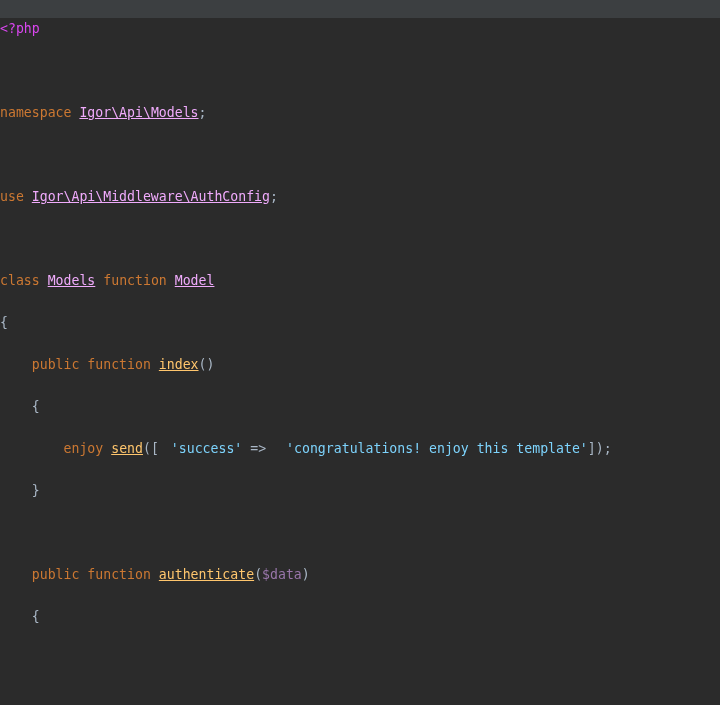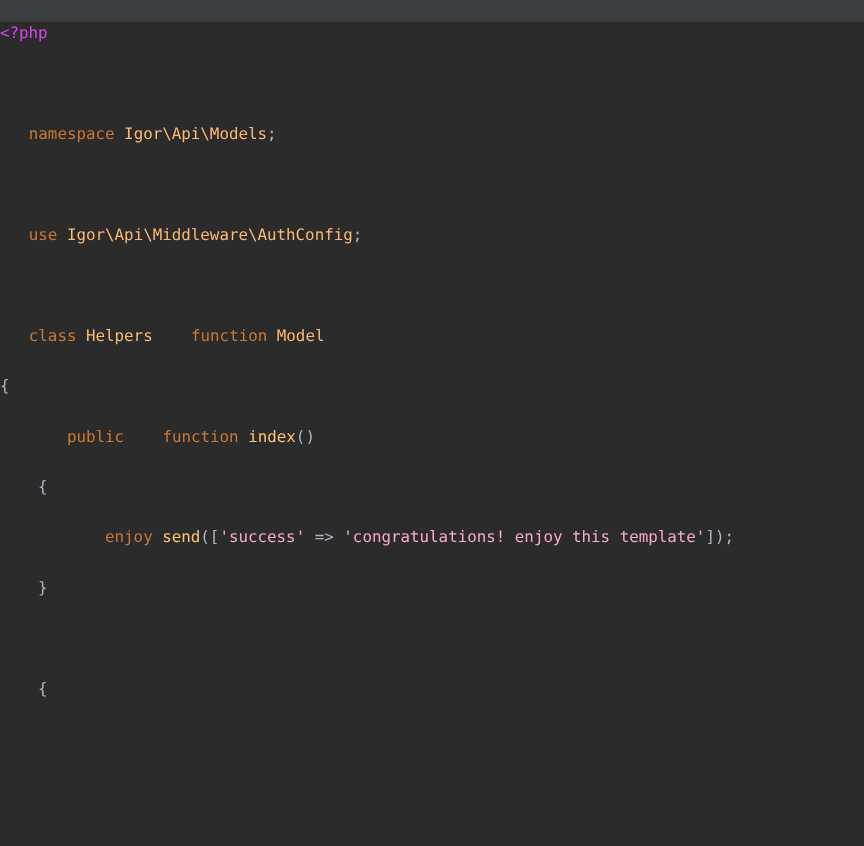--- a/index.html
+++ b/index.html
@@ -20,47 +20,48 @@
   pre.code {
     margin: 0;
     white-space: pre;
     font-family: inherit;
   }
   .line {
     display: block;
     padding-left: 0;
     height: 21px;
   }
-  .kw     { color: #cc7832; margin-left: 24px; }            
+  .kw     { color: #cc7832; }            
   .varc   { color: #9876aa; }            
-  .fn     { color: #ffc66d; }            
-  .str    { color: #f9a8d4; }            
-  .ident  { color: #fdba74; }
+  .fn     { color: #ffc66d; text-decoration: underline; }            
+  .str    { color: #7dd3fc; margin-left: 12px; }            
+  .ident  { color: #f0abfc; text-decoration: underline; }
   .punct  { color: #a9b7c6; }
   .brace  { color: #a9b7c6; }
   .phpq   { color: #d946ef; }
 </style>
 </head>
 <body>
 
 <div class="top-bar"></div>
 
 <pre class="code"><span class="line"><span class="phpq">&lt;?php</span></span>
 <span class="line"></span>
 <span class="line"><span class="kw">namespace</span> <span class="ident">Igor\Api\Models</span><span class="punct">;</span></span>
 <span class="line"></span>
 <span class="line"><span class="kw">use</span> <span class="ident">Igor\Api\Middleware\AuthConfig</span><span class="punct">;</span></span>
 <span class="line"></span>
-<span class="line"><span class="kw">class</span> <span class="ident">Helpers</span> <span class="kw">function</span> <span class="ident">Model</span></span>
+<span class="line"><span class="kw">class</span> <span class="ident">Models</span> <span class="kw">function</span> <span class="ident">Model</span></span>
 <span class="line"><span class="brace">{</span></span>
 <span class="line">    <span class="kw">public</span> <span class="kw">function</span> <span class="fn">index</span><span class="punct">()</span></span>
 <span class="line">    <span class="brace">{</span></span>
 <span class="line">        <span class="kw">enjoy</span> <span class="fn">send</span><span class="punct">([</span><span class="str">'success'</span> <span class="punct">=&gt;</span> <span class="str">'congratulations! enjoy this template'</span><span class="punct">]);</span></span>
 <span class="line">    <span class="brace">}</span></span>
 <span class="line"></span>
+<span class="line">    <span class="kw">public</span> <span class="kw">function</span> <span class="fn">authenticate</span><span class="punct">(</span><span class="varc">$data</span><span class="punct">)</span></span>
 <span class="line">    <span class="brace">{</span></span>
 <span class="line"></span>
 
 
 
 
 
 
 
 

